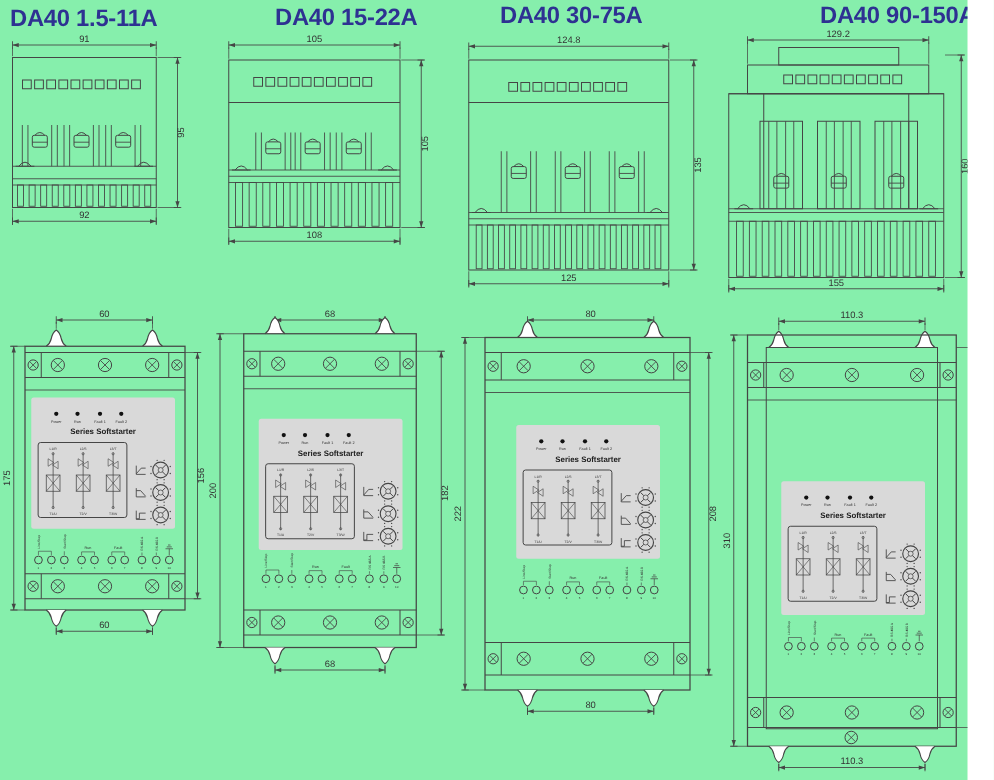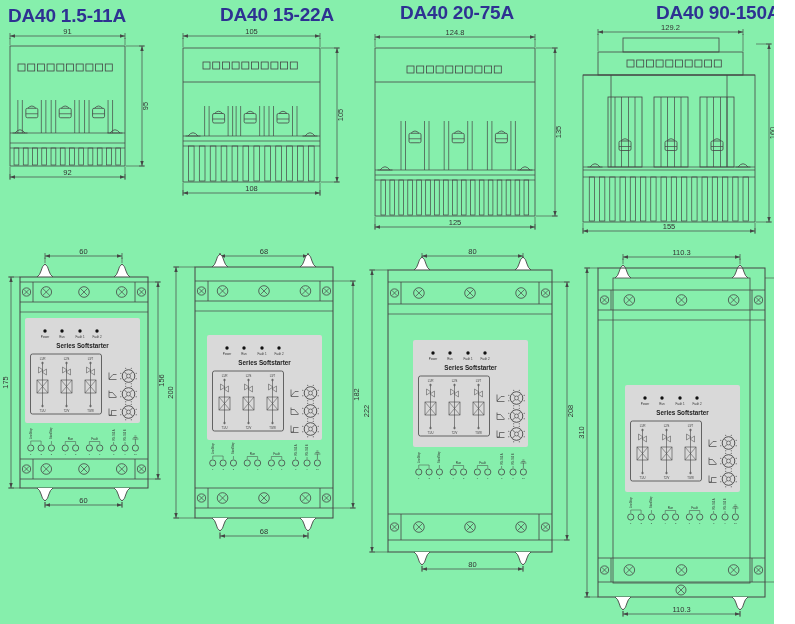--- a/index.html
+++ b/index.html
@@ -8,21 +8,21 @@
   .title{position:absolute;font-weight:bold;font-size:19px;letter-spacing:-0.2px;white-space:nowrap;}
   svg.view{position:absolute;overflow:visible;}
   text{font-family:"Liberation Sans",sans-serif;}
 </style>
 </head>
 <body>
 
 <div class="page">
   <div class="title" style="left: 8px; top: 5px; color: rgb(46, 49, 146);">DA40 1.5-11A</div>
   <div class="title" style="left: 196px; top: 4px; color: rgb(46, 49, 146); margin-left: 24px;">DA40 15-22A</div>
-  <div class="title" style="left: 400px; top: 2px; color: rgb(46, 49, 146);">DA40 20-75A</div>
+  <div class="title" style="left: 400px; top: 2px; color: rgb(46, 49, 146);">DA40 30-75A</div>
   <div class="title" style="left: 612px; top: 2px; color: rgb(46, 49, 146); margin-left: 44px;">DA40 90-150A</div>
 
   <svg class="view" id="tv0" style="left:0px;top:26px" width="165" height="195" viewBox="0 0 165 195">
       <g>
         <line x1="10" y1="12" x2="10" y2="19" stroke="#454545" stroke-width="0.6"></line>
         <line x1="125" y1="12" x2="125" y2="19" stroke="#454545" stroke-width="0.6"></line>
         <g>
           <line x1="10" y1="10" x2="125" y2="10" stroke="#454545" stroke-width="0.7"></line>
           <polygon points="10,10 15,8.3 15,11.7" fill="#454545"></polygon>
           <polygon points="125,10 120,8.3 120,11.7" fill="#454545"></polygon>

